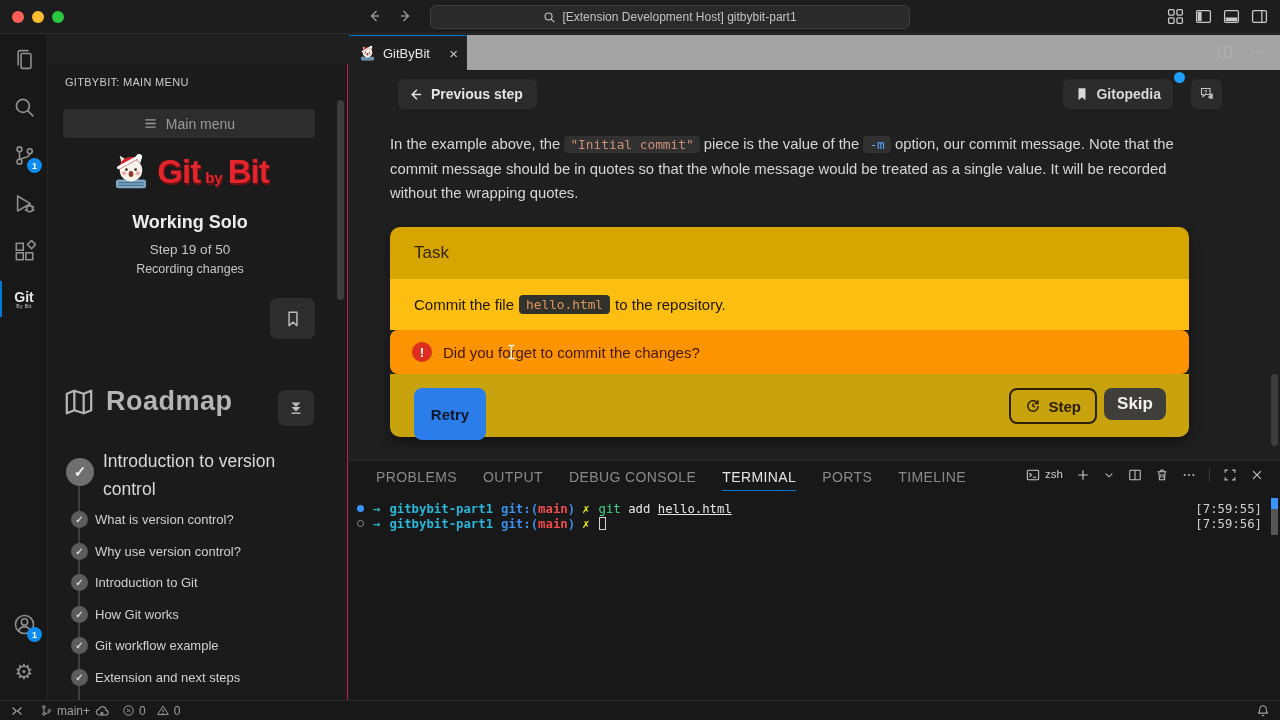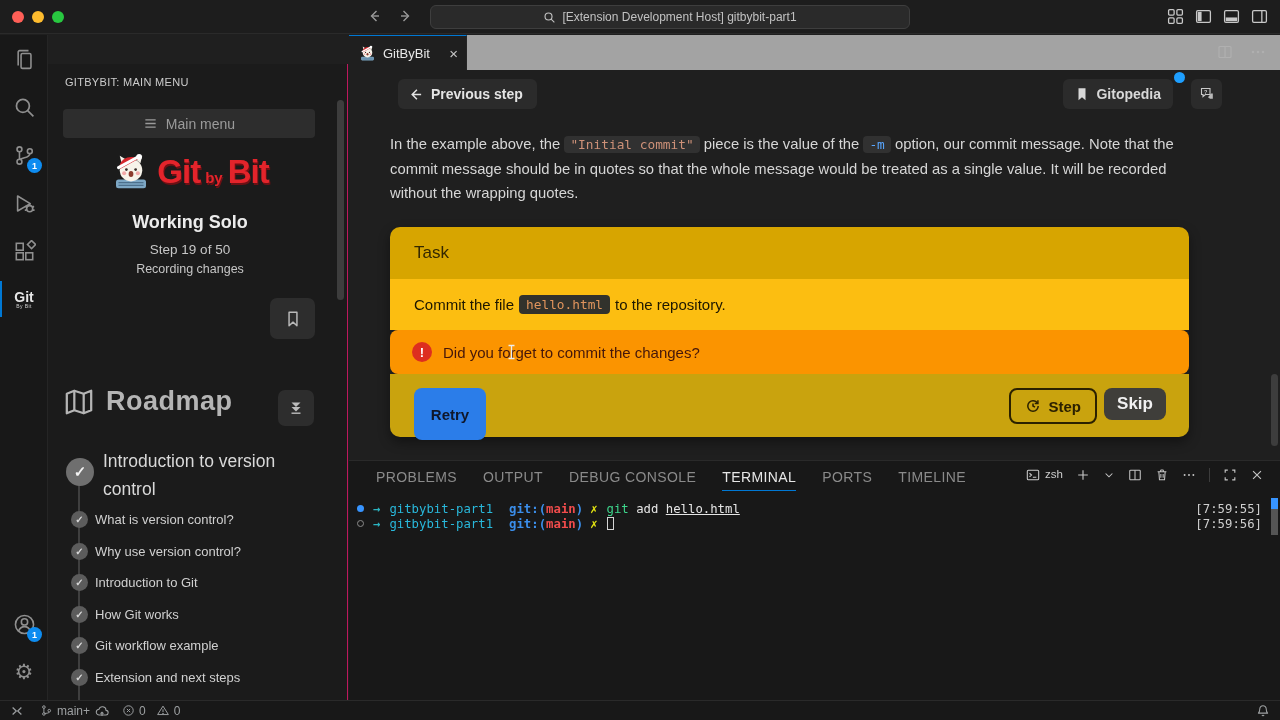--- a/index.html
+++ b/index.html
@@ -139,21 +139,21 @@
   .shell-tab { display:flex; align-items:flex-start; gap:5px; font-size:11.5px; color:#cccccc; }
   .p-sep { width:1px; height:14px; background:#3c3c3c; }
   .term { position:absolute; left:0; top:40px; right:0; bottom:0;
     font-family:"DejaVu Sans Mono", monospace; font-size:12.3px; color:#e5e5e5; }
   .tline { position:relative; height:15px; display:flex; align-items:center; white-space:pre; }
   .deco { position:absolute; left:8px; width:7px; height:7px; border-radius:50%; }
   .deco.ok { background:#3794ff; }
   .deco.pending { border:1px solid #8a8a8a; }
   .tl-content { position:absolute; left:24px; display:flex; align-items:center; white-space:pre; }
   .t-arrow { color:#2bb3c0; font-weight:bold; margin-right:9px; }
-  .t-dir { color:var(--term-dir,#29b8db); font-weight:normal; margin-right:16px; }
+  .t-dir { color:var(--term-dir,#29b8db); font-weight:bold; margin-right:8px; }
   .t-paren { color:var(--term-paren,#3b8eea); font-weight:bold; }
   .t-branch { color:var(--term-branch,#f14c4c); font-weight:bold; }
   .t-dirty { color:var(--term-dirty,#e5e510); margin-left:7px; }
   .t-cmd { color:var(--term-cmd,#3dd68c); margin-left:9px; }
   .t-file { text-decoration:underline; }
   .t-time { position:absolute; right:18px; color:#cfcfcf; }
   .t-cursor { display:inline-block; width:7px; height:13px; border:1px solid #d4d4d4; margin-left:9px; }
   .term-mark-blue { position:absolute; right:2px; top:37px; width:7px; height:11px; background:#3794ff; }
   .term-mark-gray { position:absolute; right:2px; top:48px; width:7px; height:26px; background:#555; }
 

